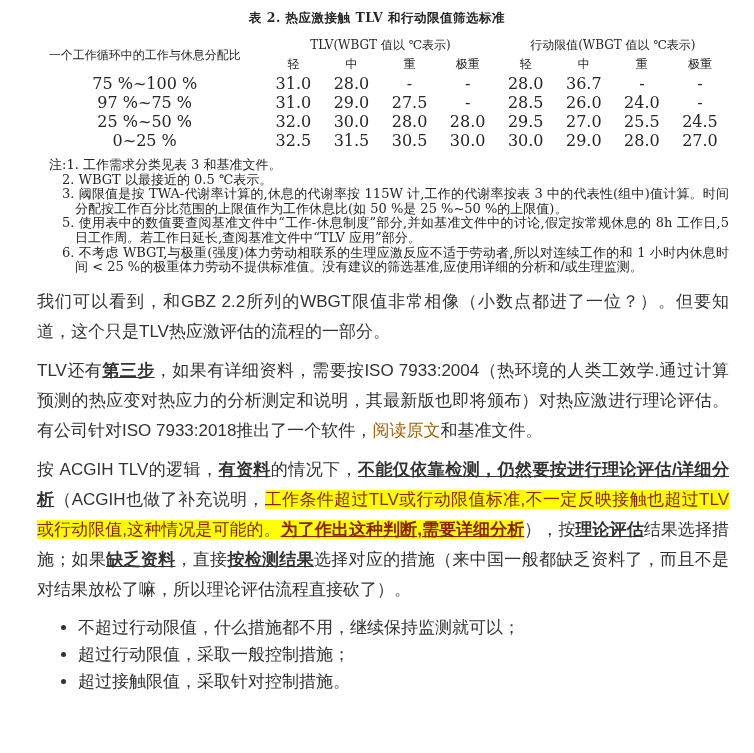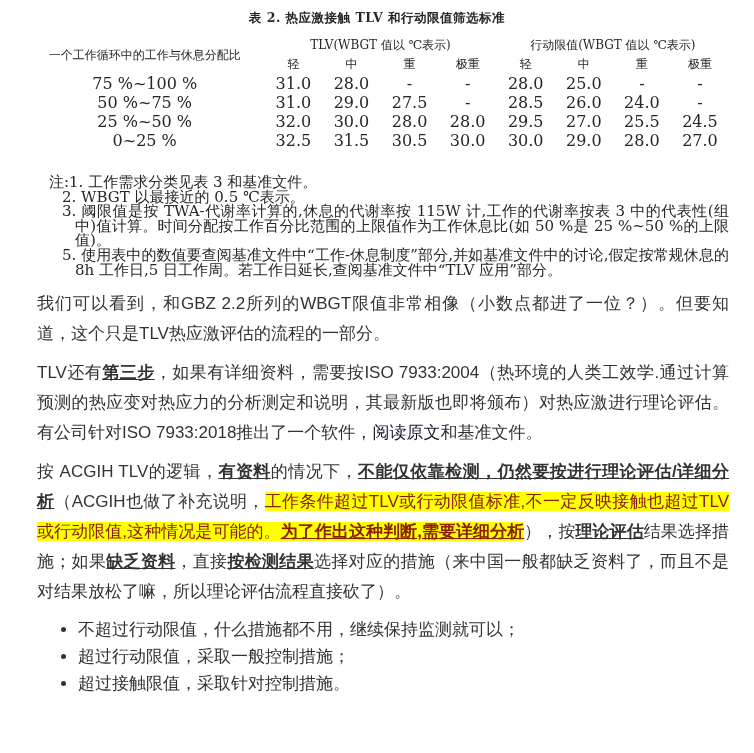--- a/index.html
+++ b/index.html
@@ -31,42 +31,42 @@
   table.wbgt th, table.wbgt td {
     font-weight:normal;
     text-align:center;
     vertical-align:middle;
     padding:0;
   }
   table.wbgt thead th { font-size:12px; height:19px; }
   table.wbgt thead th.c1 { font-size:12px; }
   table.wbgt tbody td { font-size:16px; height:18px;text-align:center; }
   .notes {
-    font-size:15px;
+    font-size:13px;
     line-height:14.6px;
-    margin-top:25px;
+    margin-top:8px;
     padding-left:50px;
     text-align:justify;
   }
   .note-item { text-indent:-13px; }
   .note-item:first-child { text-indent:-26px; }
   
   .article {
     margin-top:12px;
     padding:0 25px;
     font-family:"Liberation Sans","DejaVu Sans",sans-serif;
     font-size:17px;
     line-height:30px;
     color:#333333;
     text-align:justify;
   }
   .para { margin:0 0 9px 12px; }
   .b { font-weight:bold;text-decoration:underline; }
   .hl { background:#ffff00; color:#8b2000; }
-  .link { color:#0f172a; cursor:pointer; }
+  .link { color:#a16207; cursor:pointer; }
   ul.bullets {
     margin:2px 0 0 0;
     padding-left:53px;
     list-style:disc outside;
   }
   ul.bullets li { line-height:27px; }
 </style>
 </head>
 <body>
 
@@ -104,26 +104,26 @@
           </tr>
       </thead>
       <tbody>
           <tr>
             <td>75 %~100 %</td>
             <td>31.0</td>
             <td>28.0</td>
             <td>-</td>
             <td>-</td>
             <td>28.0</td>
-            <td>25.0</td>
+            <td>36.7</td>
             <td>-</td>
             <td>-</td>
           </tr>
           <tr>
-            <td>50 %~75 %</td>
+            <td>97 %~75 %</td>
             <td>31.0</td>
             <td>29.0</td>
             <td>27.5</td>
             <td>-</td>
             <td>28.5</td>
             <td>26.0</td>
             <td>24.0</td>
             <td>-</td>
           </tr>
           <tr>
@@ -148,20 +148,21 @@
             <td>28.0</td>
             <td>27.0</td>
           </tr>
         </tbody>
     </table>
     <div class="notes">
         <div class="note-item">注:1. 工作需求分类见表 3 和基准文件。</div>
         <div class="note-item">2. WBGT 以最接近的 0.5 ℃表示。</div>
         <div class="note-item">3. 阈限值是按 TWA-代谢率计算的,休息的代谢率按 115W 计,工作的代谢率按表 3 中的代表性(组中)值计算。时间分配按工作百分比范围的上限值作为工作休息比(如 50 %是 25 %~50 %的上限值)。</div>
         <div class="note-item">5. 使用表中的数值要查阅基准文件中“工作-休息制度”部分,并如基准文件中的讨论,假定按常规休息的 8h 工作日,5 日工作周。若工作日延长,查阅基准文件中“TLV 应用”部分。</div>
+        <div class="note-item">6. 不考虑 WBGT,与极重(强度)体力劳动相联系的生理应激反应不适于劳动者,所以对连续工作的和 1 小时内休息时间 &lt; 25 %的极重体力劳动不提供标准值。没有建议的筛选基准,应使用详细的分析和/或生理监测。</div>
       </div>
   </section>
 
   <section class="article">
     <p class="para"><span class="">我们可以看到，和GBZ 2.2所列的WBGT限值非常相像（小数点都进了一位？）。但要知道，这个只是TLV热应激评估的流程的一部分。</span></p>
     <p class="para"><span class="">TLV还有</span><span class="b ">第三步</span><span class="">，如果有详细资料，需要按ISO 7933:2004（热环境的人类工效学.通过计算预测的热应变对热应力的分析测定和说明，其最新版也即将颁布）对热应激进行理论评估。有公司针对ISO 7933:2018推出了一个软件，</span><span class="link ">阅读原文</span><span class="">和基准文件。</span></p>
     <p class="para"><span class="">按 ACGIH TLV的逻辑，</span><span class="b ">有资料</span><span class="">的情况下，</span><span class="b ">不能仅依靠检测，仍然要按进行理论评估/详细分析</span><span class="">（ACGIH也做了补充说明，</span><span class="hl ">工作条件超过TLV或行动限值标准,不一定反映接触也超过TLV或行动限值,这种情况是可能的。</span><span class="b hl ">为了作出这种判断,需要详细分析</span><span class="">），按</span><span class="b ">理论评估</span><span class="">结果选择措施；如果</span><span class="b ">缺乏资料</span><span class="">，直接</span><span class="b ">按检测结果</span><span class="">选择对应的措施（来中国一般都缺乏资料了，而且不是对结果放松了嘛，所以理论评估流程直接砍了）。</span></p>
     <ul class="bullets">
         <li>不超过行动限值，什么措施都不用，继续保持监测就可以；</li>
         <li>超过行动限值，采取一般控制措施；</li>

